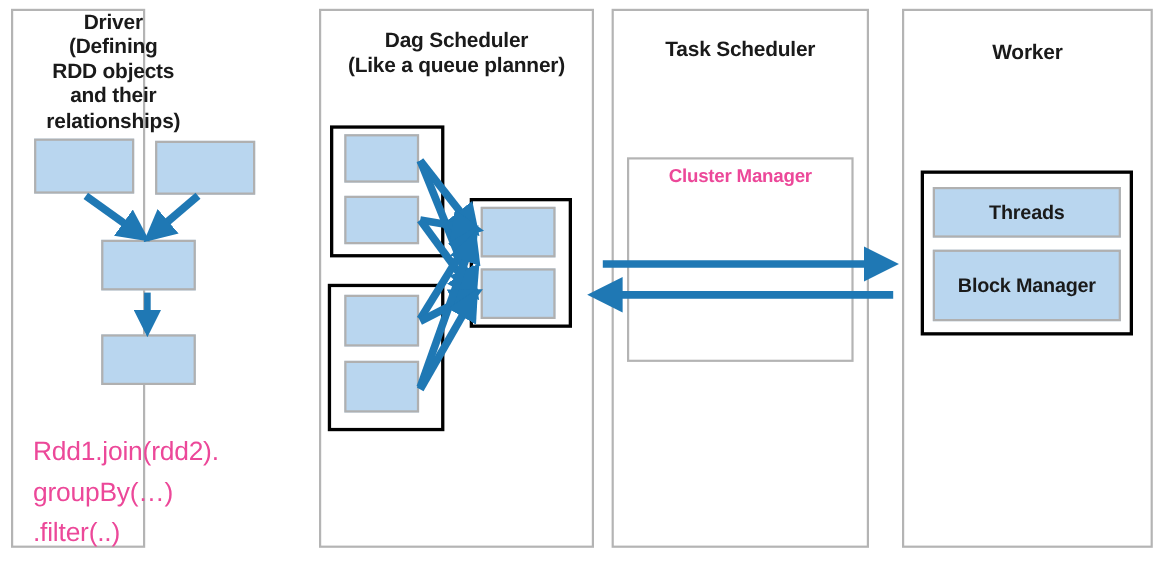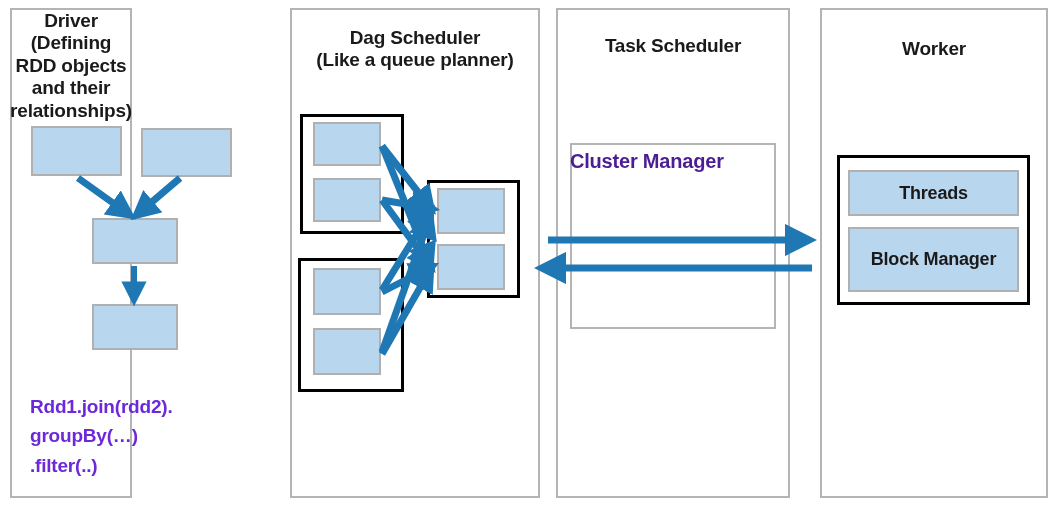--- a/index.html
+++ b/index.html
@@ -60,30 +60,31 @@
   .sub-panel {
     position: absolute;
     background: transparent;
     border: 2px solid #b4b4b4;
     box-sizing: border-box;
   }
   .sub-panel-title {
     position: absolute;
     left: 0;
     right: 0;
-    color: #4c1d95;
-    font-size: 20px;
+    text-align: center;
+    color: #ec4899;
+    font-size: 17px;
     font-weight: 700;
     letter-spacing: -0.2px;
   }
   .code-text {
     position: absolute;
-    color: #6d28d9;
-    font-size: 19px;
-    font-weight: 700;
+    color: #ec4899;
+    font-size: 24px;
+    font-weight: 400;
     line-height: 1.55;
     white-space: pre-line;
     letter-spacing: -0.2px;
     font-family: "Liberation Sans", sans-serif;
   }
   svg.overlay {
     position: absolute;
     left: 0;
     top: 0;
     width: 1063px;
@@ -93,21 +94,21 @@
   svg.overlay.over  { z-index: 5; }
   .z2 { z-index: 2; }
   .z3 { z-index: 3; }
 </style>
 </head>
 <body>
 
 <div id="canvas">
 
   <div class="panel" style="left:10px; top:8px; width:122px; height:490px;"></div>
-  <div class="panel-title z2" style="left:10px; top:10px; width:122px;">Driver
+  <div class="panel-title z2" style="left:10px; top:10px; width:122px;padding-left:32px;">Driver
 (Defining RDD objects
 and their relationships)</div>
 
   <div class="rdd-box z2" style="left:31px; top:126px; width:91px; height:50px;"></div>
   <div class="rdd-box z2" style="left:141px; top:128px; width:91px; height:49px;"></div>
   <div class="rdd-box z2" style="left:92px; top:218px; width:86px; height:46px;"></div>
   <div class="rdd-box z2" style="left:92px; top:304px; width:86px; height:46px;"></div>
 
   <div class="code-text z2" style="left:30px; top:392px; width:200px;">Rdd1.join(rdd2).
 groupBy(…)

